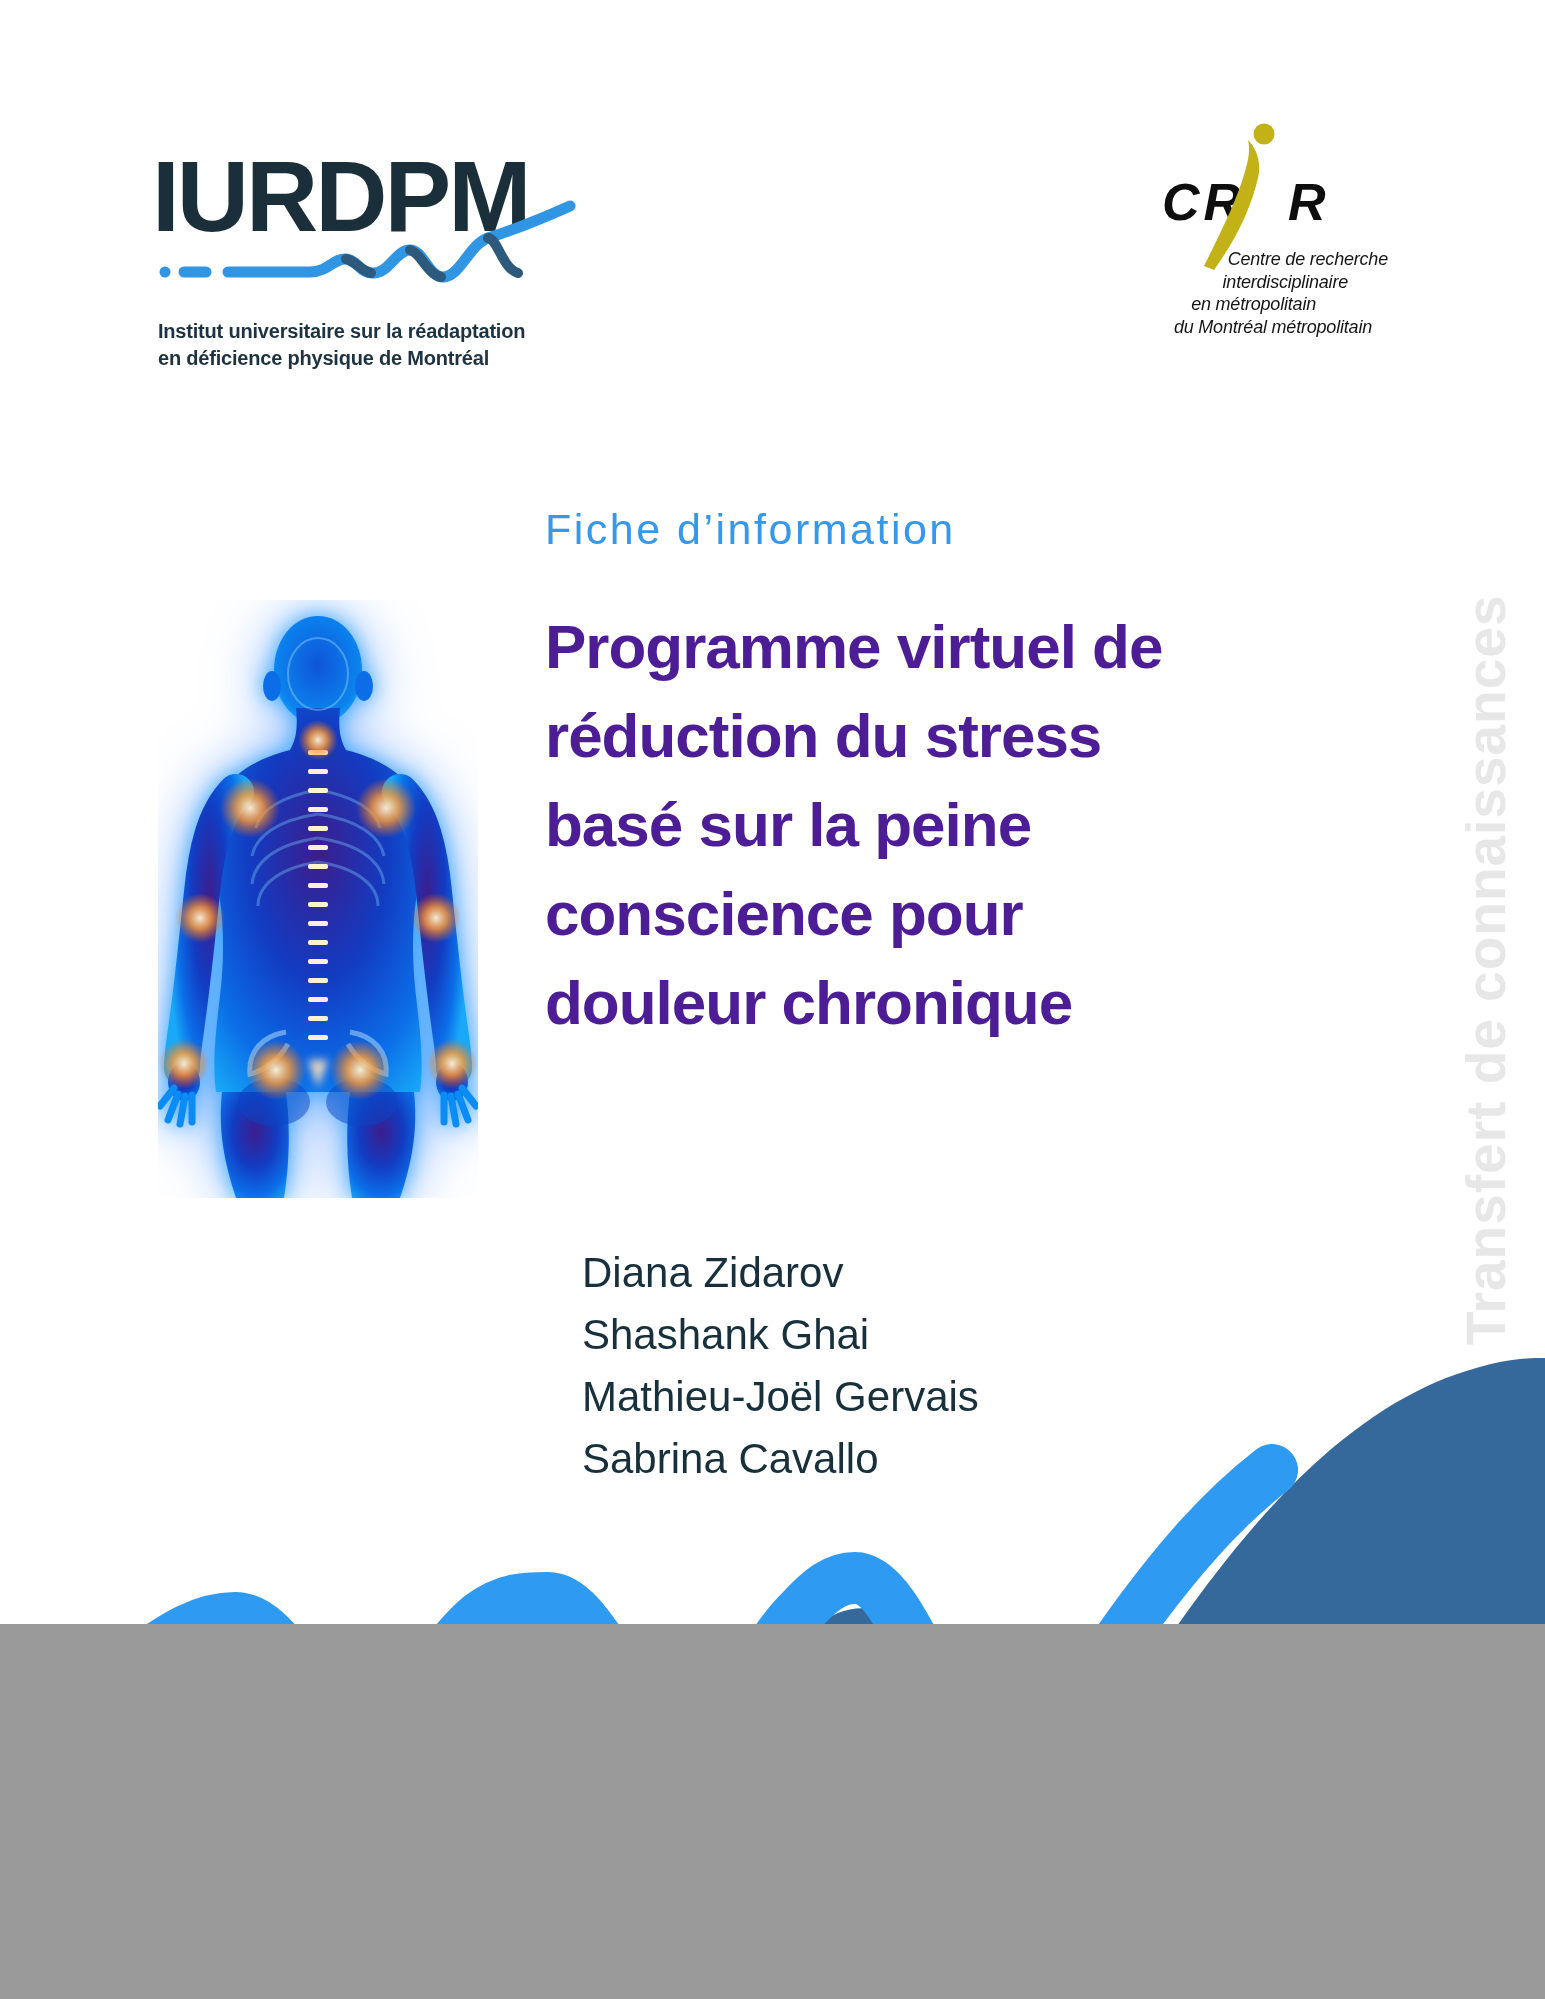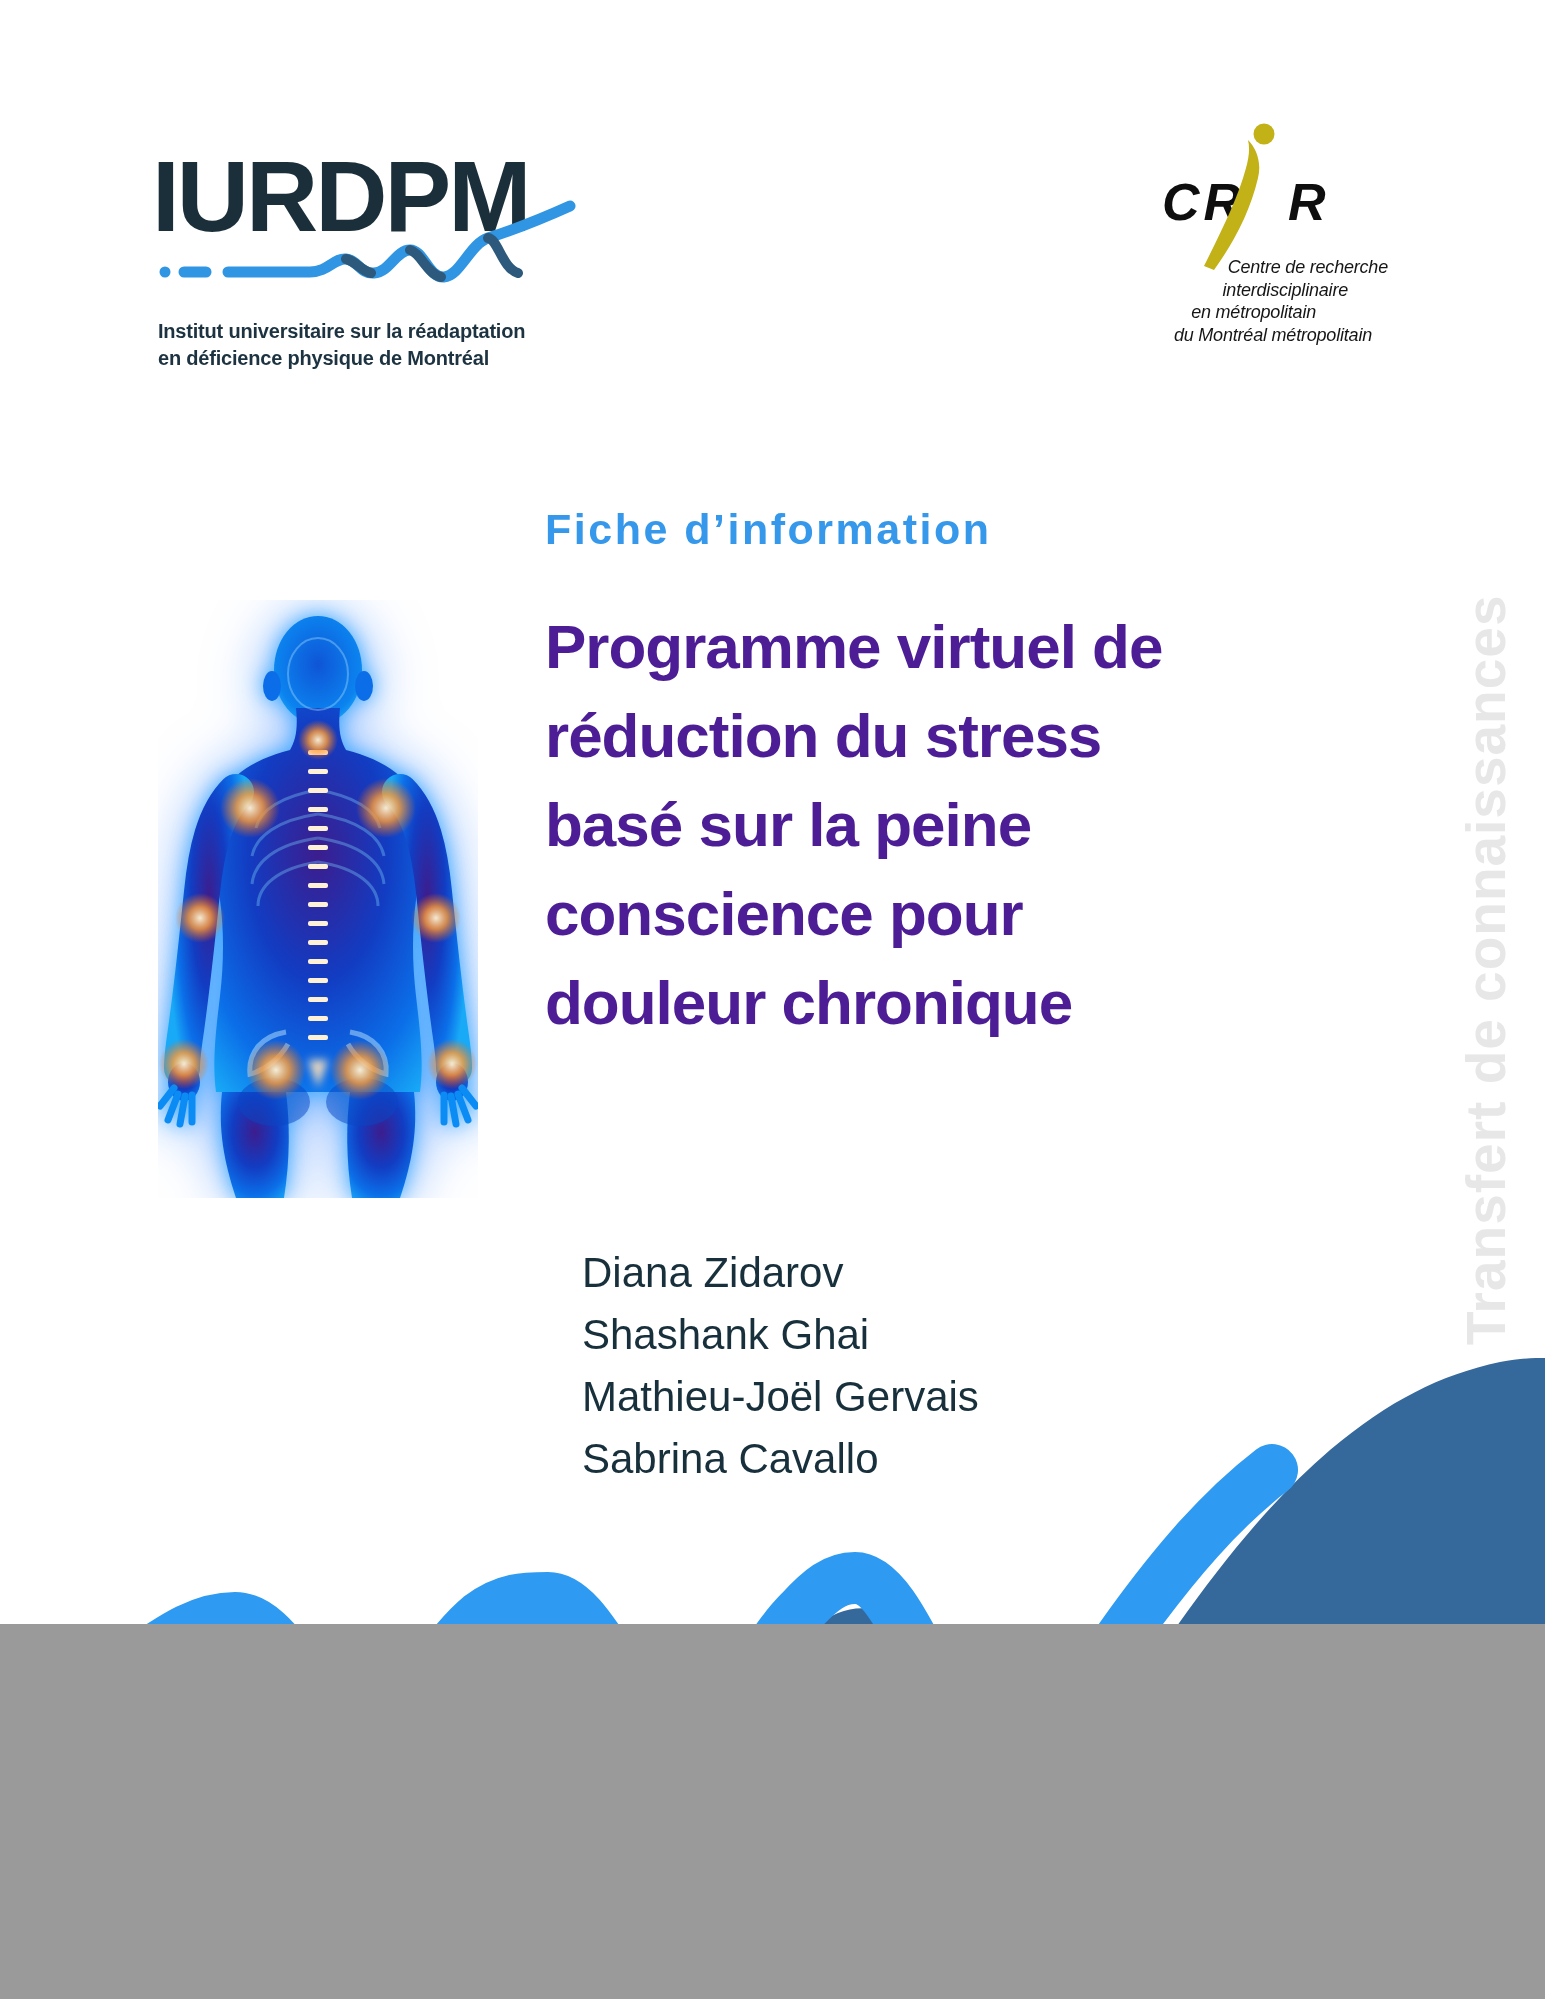--- a/index.html
+++ b/index.html
@@ -25,30 +25,30 @@
   .crir-cr,.crir-r{
     position:absolute;top:60px;font-style:italic;font-weight:800;
     font-size:52px;line-height:52px;letter-spacing:4px;color:#0e0e0e;
   }
   .crir-cr{left:14px;}
   .crir-r{left:140px;}
   .crir-swoosh{position:absolute;left:50px;top:4px;width:90px;height:170px;}
   .crir-lines{
     position:absolute;left:0;top:132px;width:244px;text-align:right;
     font-style:italic;font-size:18px;line-height:22.5px;font-weight:500;
-    letter-spacing:-0.2px;color:#161616;margin-top:8px;
+    letter-spacing:-0.2px;color:#161616;
   }
   .crir-lines div:nth-child(1){padding-right:4px;}
   .crir-lines div:nth-child(2){padding-right:44px;}
   .crir-lines div:nth-child(3){padding-right:76px;}
   .crir-lines div:nth-child(4){padding-right:20px;}
   
   .kicker{
     position:absolute;left:545px;top:505px;
-    font-size:43px;font-weight:700;letter-spacing:2.5px;color:#3598ea;
+    font-size:43px;font-weight:400;letter-spacing:2.5px;color:#3598ea;
   }
   .title{
     position:absolute;left:545px;top:602px;width:740px;
     font-size:62px;line-height:89px;font-weight:700;letter-spacing:-1px;
     color:#4c1d95;
   }
   .authors{
     position:absolute;left:547px;top:1242px;
     font-size:42px;line-height:62px;font-weight:400;color:#17303c;margin-left:35px;
   }

